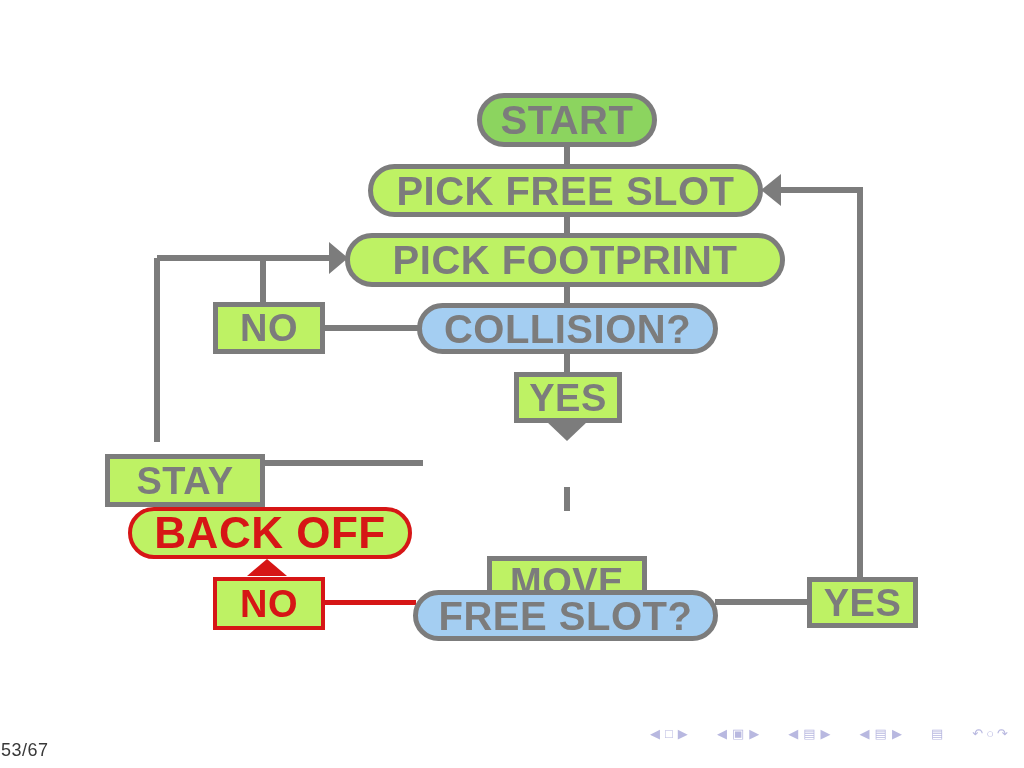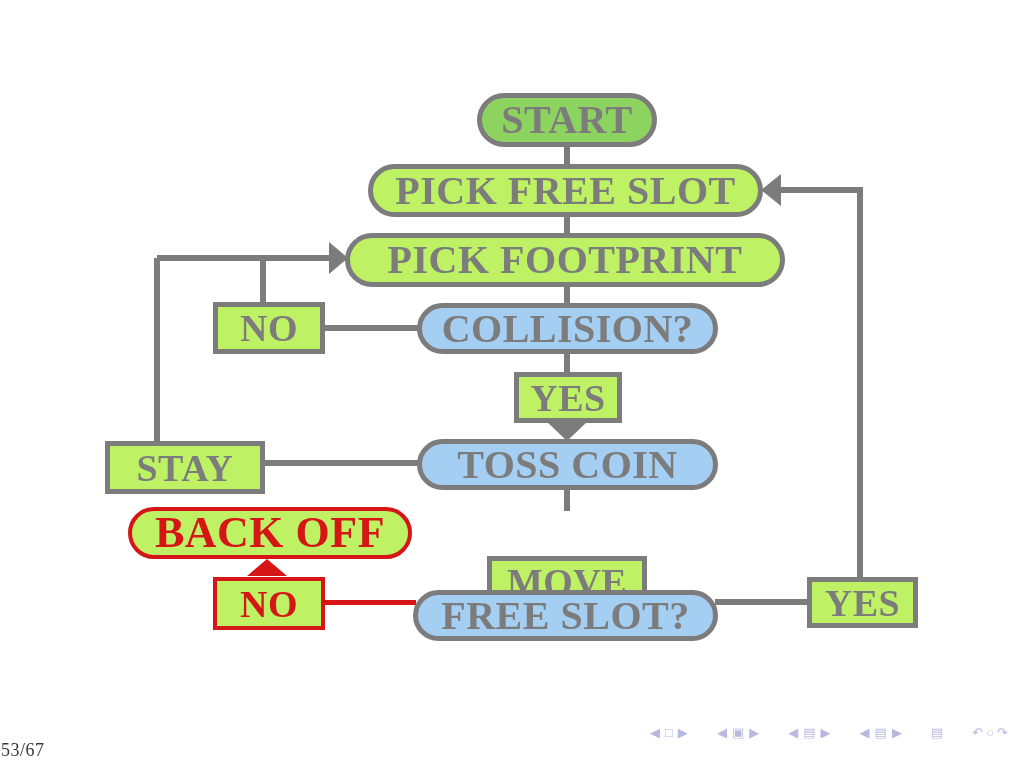--- a/index.html
+++ b/index.html
@@ -7,21 +7,20 @@
     width: 1024px; height: 768px;
     background: #ffffff;
     font-family: "Liberation Sans", sans-serif;
     overflow: hidden;
     position: relative;
   }
   .slide {
     position: absolute; left: 0; top: 0;
     width: 963px; height: 768px;
     background: #ffffff;
-    font-family: Liberation Serif, serif;
   }
   .node {
     position: absolute;
     box-sizing: border-box;
     display: flex;
     align-items: center;
     justify-content: center;
     font-weight: bold;
     color: var(--gray);
     background: #bef264;
@@ -114,23 +113,22 @@
   <div class="node pill" style="left:368px; top:164px; width:395px; height:53px; font-size:40px;">PICK FREE SLOT</div>
 
   <div class="node pill" style="left:345px; top:233px; width:440px; height:54px; font-size:40px;">PICK FOOTPRINT</div>
 
   <div class="node pill blue" style="left:417px; top:303px; width:301px; height:51px; font-size:40px;">COLLISION?</div>
 
   <div class="node" style="left:213px; top:302px; width:112px; height:52px; font-size:38px;">NO</div>
 
   <div class="node" style="left:514px; top:372px; width:108px; height:51px; font-size:38px;">YES</div>
 
-  <div class="node pill blue" style="left:417px; top:439px; width:301px; height:51px; font-size:40px;">TOSS COIN</div>
 
-  <div class="node" style="left:105px; top:441px; width:160px; height:53px; font-size:38px;text-align:center;">STAY</div>
+  <div class="node" style="left:105px; top:454px; width:160px; height:53px; font-size:38px;text-align:center;">STAY</div>
 
   <div class="node" style="left:487px; top:508px; width:160px; height:51px; font-size:38px;margin-top:48px;">MOVE</div>
 
   <div class="node pill red-node" style="left:128px; top:507px; width:284px; height:52px; font-size:44px;">BACK OFF</div>
 
   <div class="node red-node" style="left:213px; top:577px; width:112px; height:53px; font-size:38px;">NO</div>
 
   <div class="node pill blue" style="left:413px; top:577px; width:305px; height:51px; font-size:40px;margin-top:13px;">FREE SLOT?</div>
 
   <div class="node" style="left:807px; top:577px; width:111px; height:51px; font-size:38px;">YES</div>

